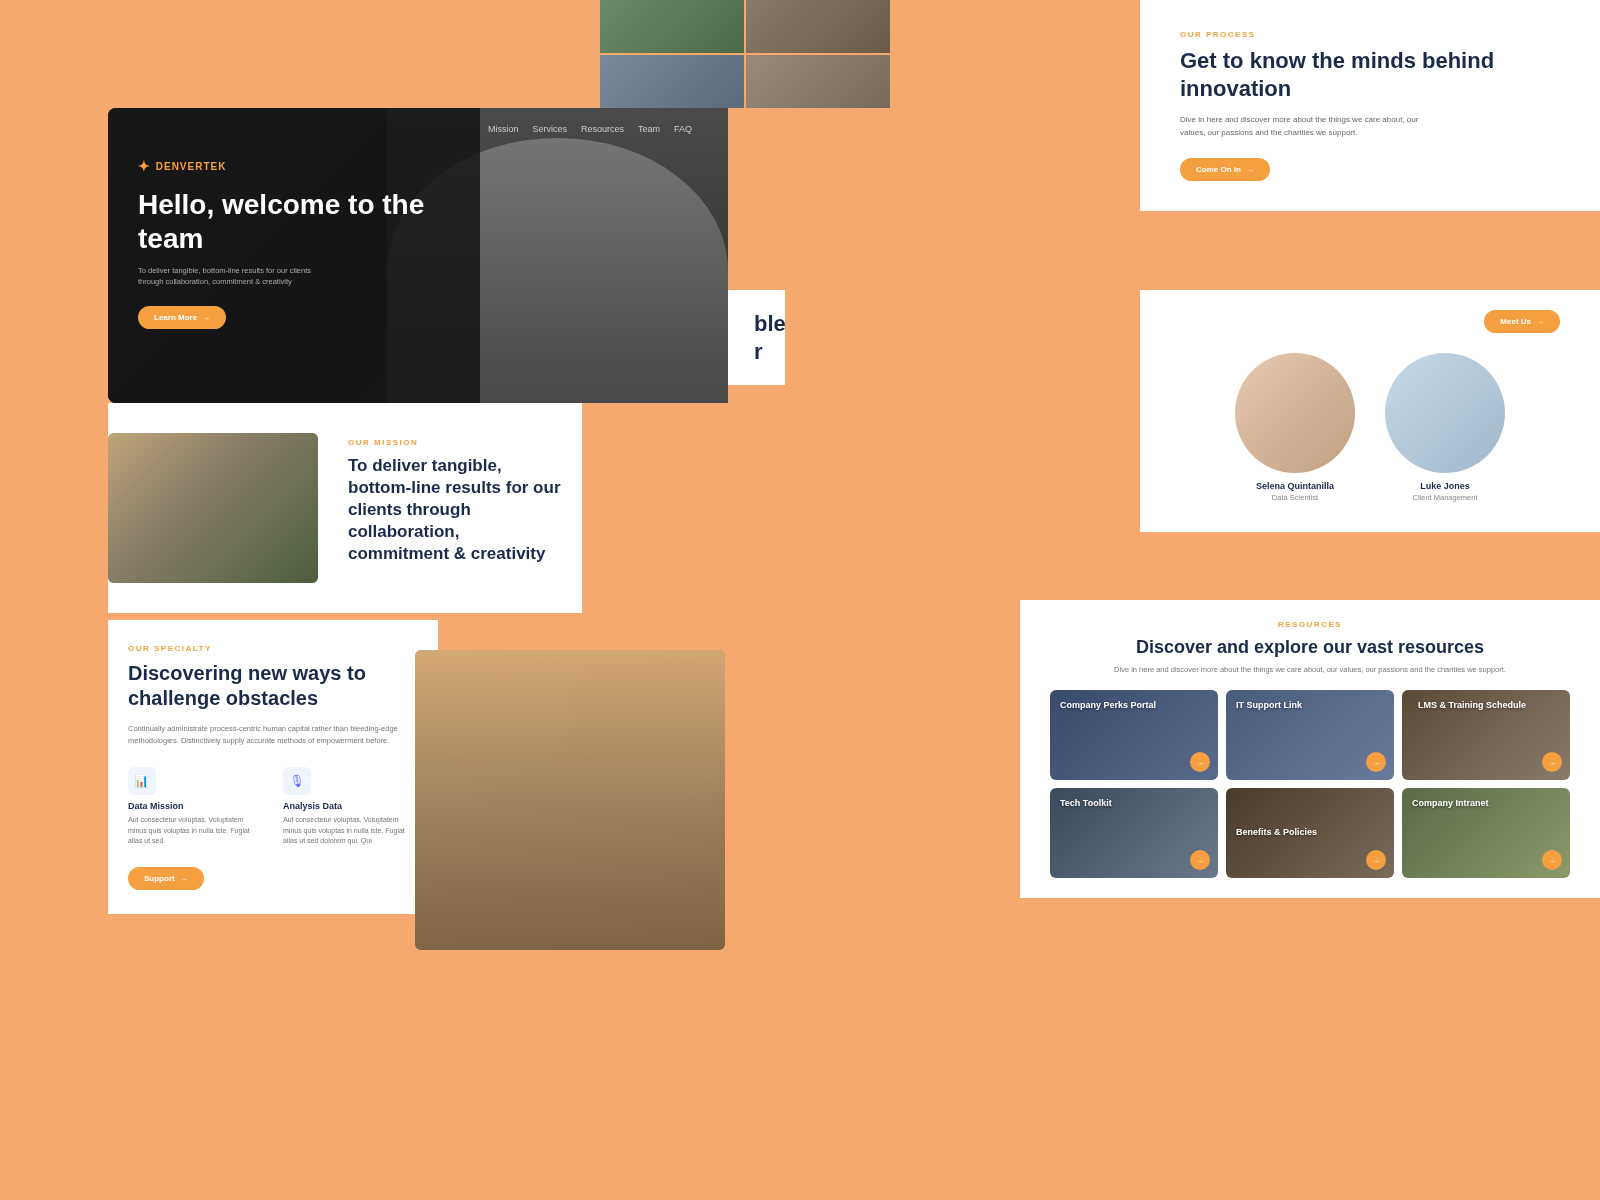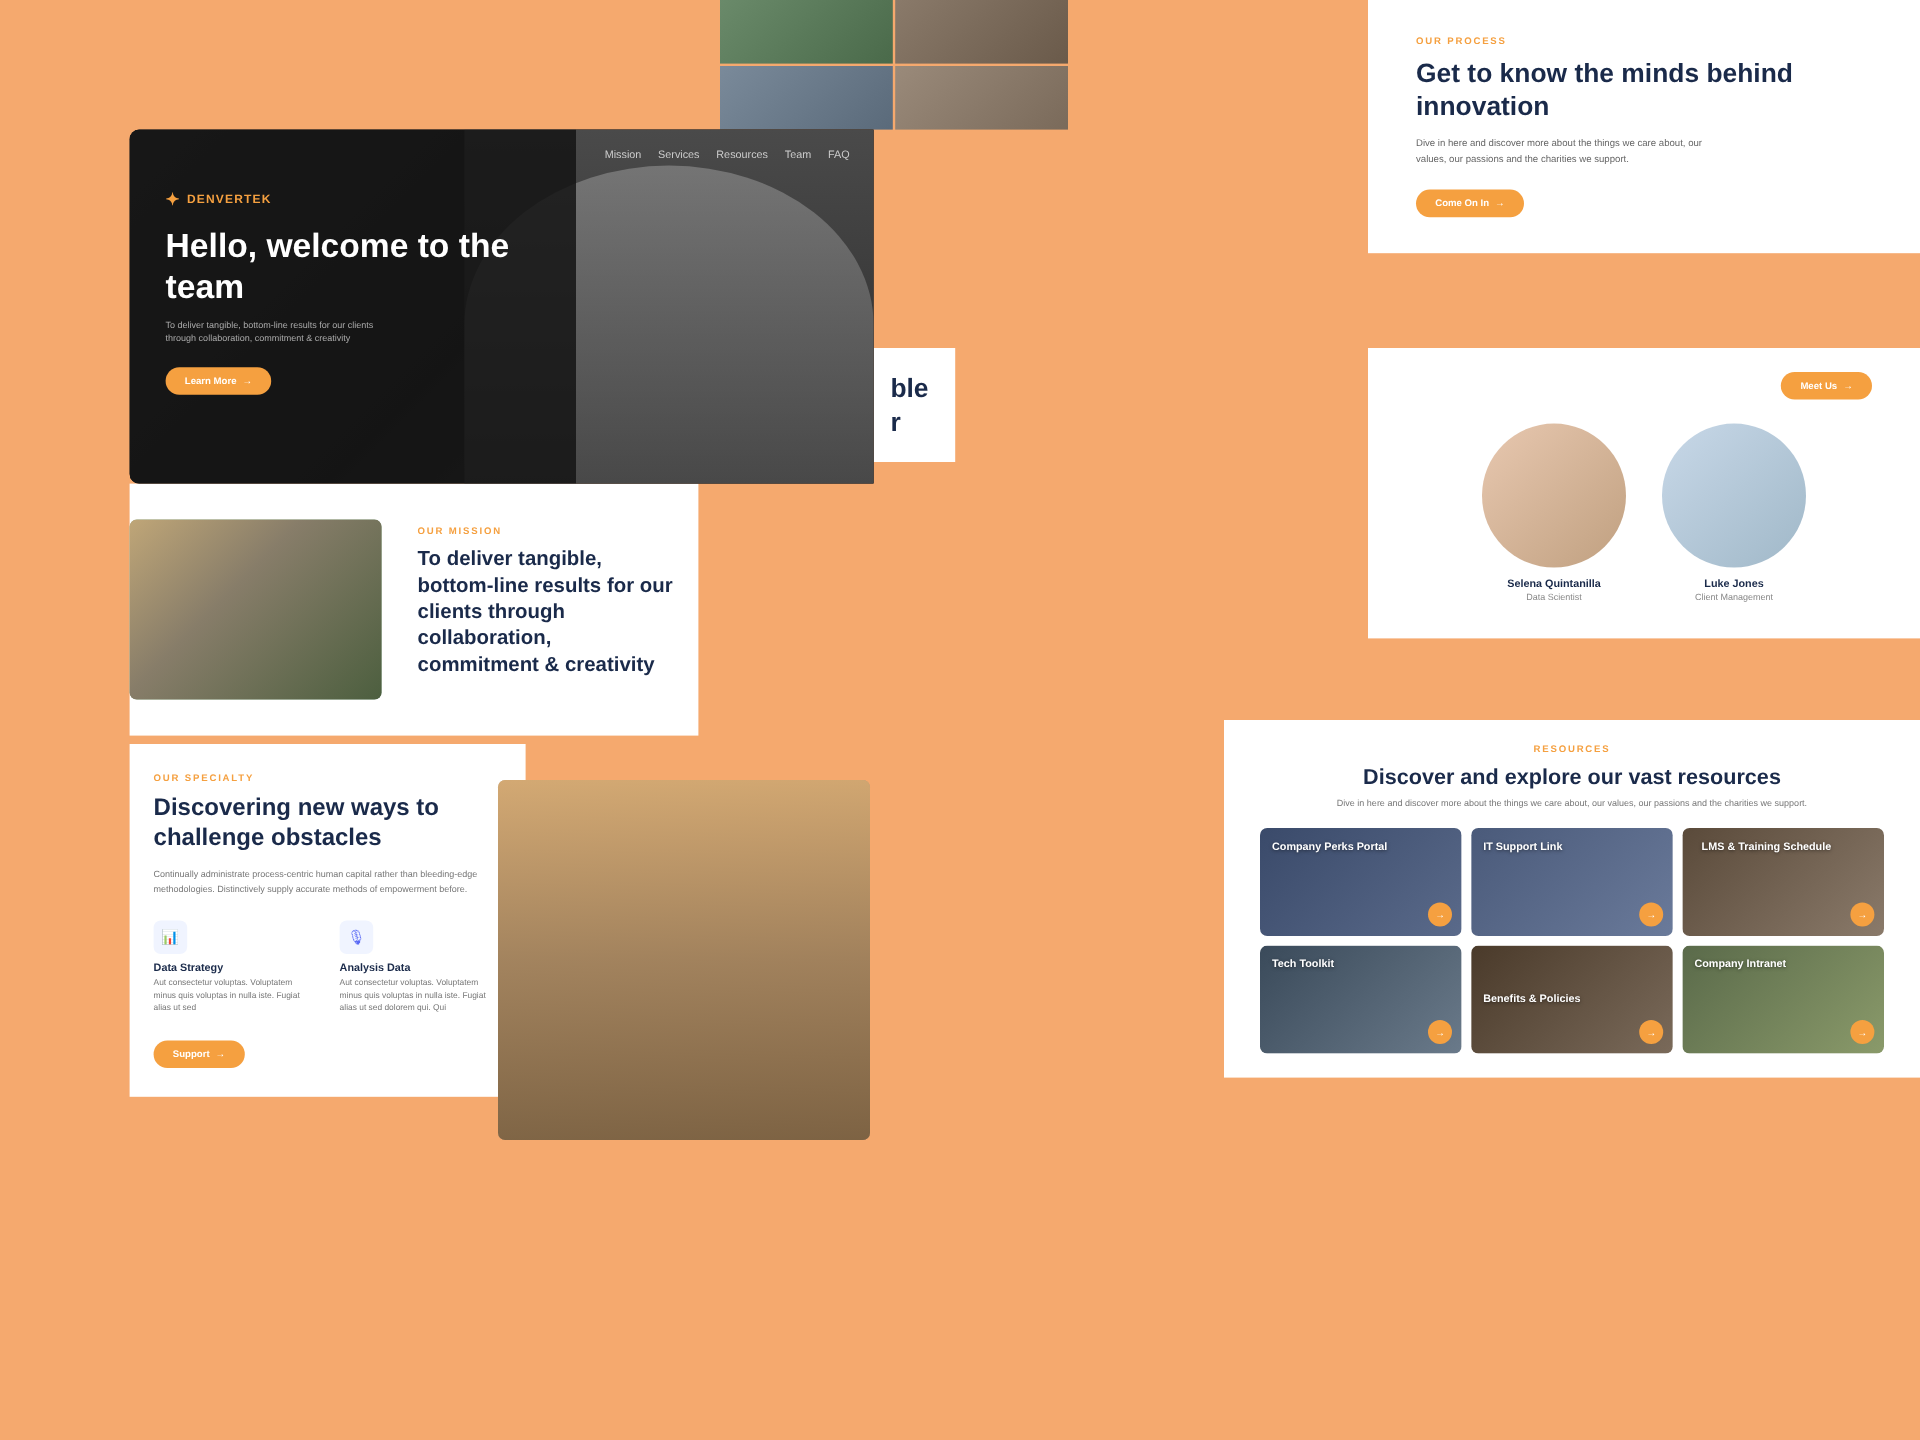--- a/index.html
+++ b/index.html
@@ -63,21 +63,21 @@
       background: linear-gradient(180deg, #888 0%, #555 100%);
       border-radius: 50% 50% 0 0;
       opacity: 0.7;
     }
     .hero-nav {
       position: absolute;
       top: 16px;
       left: 0; right: 0;
       display: flex;
       justify-content: flex-end;
-      padding: 0 20px;
+      padding: 0 36px;
       z-index: 5;
       gap: 14px;
     }
     .hero-nav-item {
       color: #ccc;
       font-size: 9px;
       cursor: pointer;
     }
     .hero-content {
       position: absolute;
@@ -480,21 +480,21 @@
   <div class="mission-section">
     <div class="mission-photo">
       <div class="mission-photo-inner"></div>
     </div>
     <div class="mission-content">
       <p class="section-label">OUR MISSION</p>
       <h2 class="mission-title">To deliver tangible, bottom-line results for our clients through collaboration, commitment &amp; creativity</h2>
     </div>
   </div>
 
-  <div style="position:absolute; top:290px; left:728px; width:68px; background:#fff; z-index:4; padding:20px 14px; overflow:hidden;">
+  <div style="position:absolute; top:290px; left:728px; width:57px; background:#fff; z-index:4; padding:20px 26px; overflow:hidden;">
     <div style="font-size:22px; font-weight:800; color:#1a2a4a; line-height:1.25;">
       <span>ble</span><br>
       <span>r</span>
     </div>
   </div>
 
   <div class="team-section">
     <div class="meet-btn-wrapper">
       <button class="btn-orange">
         <span>Meet Us</span>
@@ -517,21 +517,21 @@
 
   <div class="specialty-section">
     <p class="section-label">OUR SPECIALTY</p>
     <h2 class="specialty-title">Discovering new ways to challenge obstacles</h2>
     <p class="specialty-desc">Continually administrate process-centric human capital rather than bleeding-edge methodologies. Distinctively supply accurate methods of empowerment before.</p>
     <div class="specialty-items">
       <div class="specialty-item">
         <div class="specialty-item-icon">
           <span>📊</span>
         </div>
-        <p class="specialty-item-title">Data Strategy</p>
+        <p class="specialty-item-title">Data Mission</p>
         <p class="specialty-item-desc">Aut consectetur voluptas. Voluptatem minus quis voluptas in nulla iste. Fugiat alias ut sed</p>
       </div>
       <div class="specialty-item">
         <div class="specialty-item-icon">
           <span>🎙</span>
         </div>
         <p class="specialty-item-title">Analysis Data</p>
         <p class="specialty-item-desc">Aut consectetur voluptas. Voluptatem minus quis voluptas in nulla iste. Fugiat alias ut sed dolorem qui. Qui</p>
       </div>
     </div>

